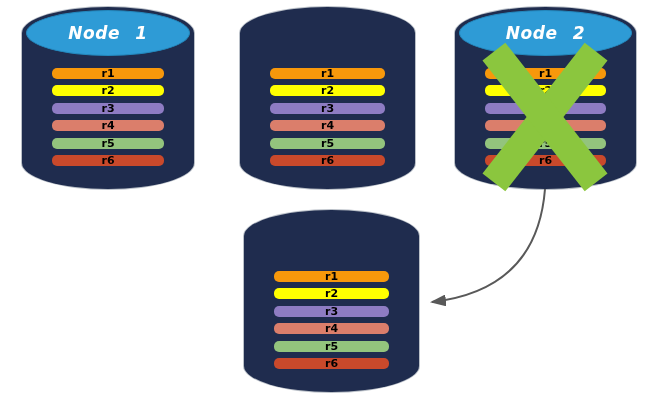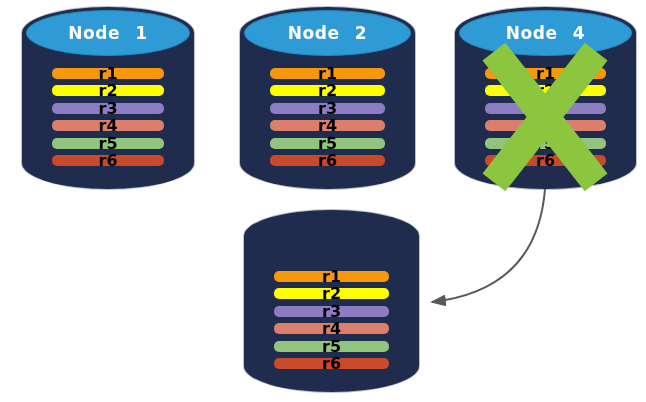--- a/index.html
+++ b/index.html
@@ -25,41 +25,42 @@
     border-radius: 50% / 26px;
     box-shadow: 0 0 0 1px rgba(130, 140, 155, 0.55);
   }
   .top-ellipse {
     position: absolute; left: 4px; right: 4px; top: 3px; height: 46px;
     background: #2E9BD6;
     border: 1px solid #2488BD;
     border-radius: 50%;
     display: flex; align-items: center; justify-content: center;
     box-sizing: border-box;
+    font-style: italic;
   }
   .node-label {
     color: #ffffff;
     font-size: 17px;
     font-weight: 700;
     letter-spacing: 0.5px;
     word-spacing: 9px;
     white-space: pre;
   }
 
   .rows {
     position: absolute; left: 30px; right: 30px; top: 61px;
     display: flex; flex-direction: column; gap: 6.4px;
   }
   .bar {
     height: 11px;
     border-radius: 5px;
     display: flex; align-items: center; justify-content: center;
   }
   .bar span {
-    font-size: 16px;
+    font-size: 11px;
     line-height: 11px;
     font-weight: 700;
     color: #000000;
     text-align: right;
   }
 
   
   .x-mark { position: absolute; left: 90px; top: 110px; width: 0; height: 0; }
   .x-leg {
     position: absolute; left: 0; top: 0;
@@ -99,23 +100,20 @@
           <span>r5</span>
         </div>
       <div class="bar" style="background: rgb(201, 73, 43);">
           <span>r6</span>
         </div>
     </div>
   </div>
 
   <div class="cyl pos-2">
     <div class="shell"></div>
-    <div class="top-ellipse">
-      <span class="node-label">Node 2</span>
-    </div>
     <div class="rows">
       <div class="bar" style="background: rgb(247, 152, 11);">
           <span>r1</span>
         </div>
       <div class="bar" style="background: rgb(255, 255, 0);">
           <span>r2</span>
         </div>
       <div class="bar" style="background: rgb(142, 124, 195);">
           <span>r3</span>
         </div>
@@ -127,21 +125,21 @@
         </div>
       <div class="bar" style="background: rgb(201, 73, 43);">
           <span>r6</span>
         </div>
     </div>
   </div>
 
   <div class="cyl pos-3">
     <div class="shell"></div>
     <div class="top-ellipse">
-      <span class="node-label">Node 4</span>
+      <span class="node-label">Node 2</span>
     </div>
     <div class="rows">
       <div class="bar" style="background: rgb(247, 152, 11);">
           <span>r1</span>
         </div>
       <div class="bar" style="background: rgb(255, 255, 0);">
           <span>r2</span>
         </div>
       <div class="bar" style="background: rgb(142, 124, 195);">
           <span>r3</span>

